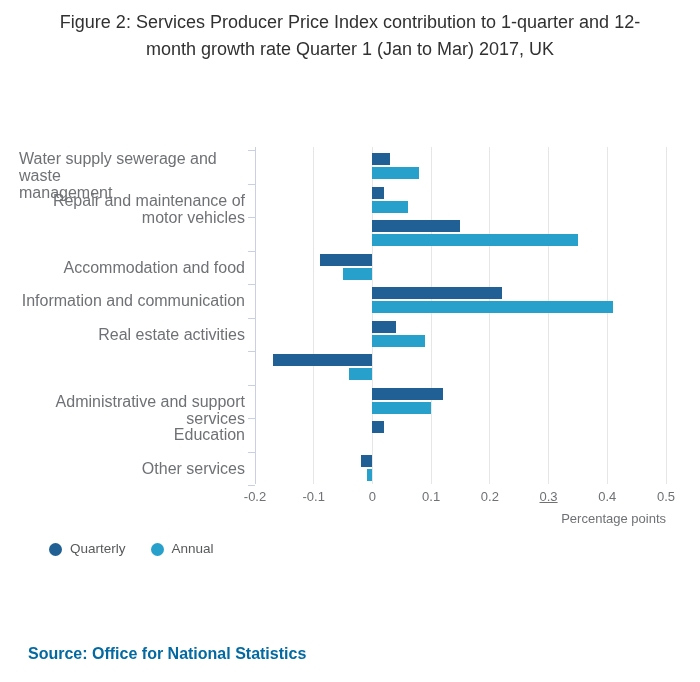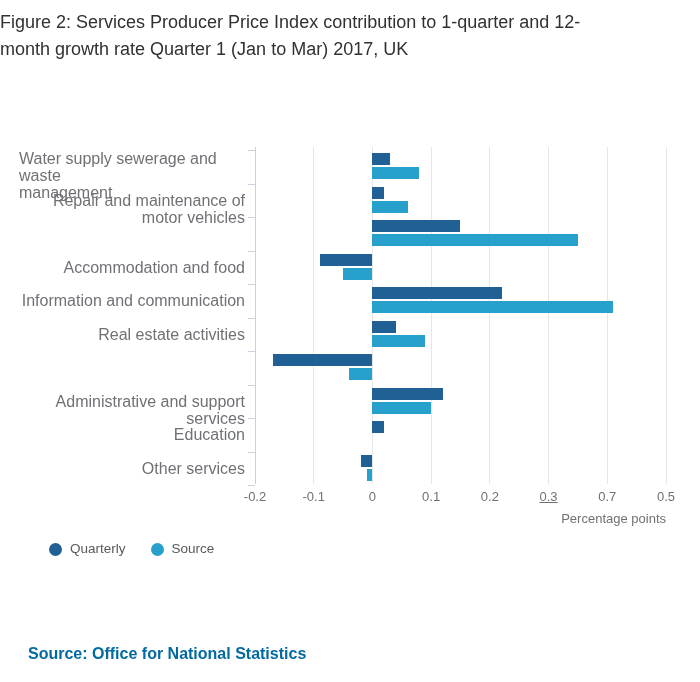--- a/index.html
+++ b/index.html
@@ -8,21 +8,21 @@
     width: 700px;
     height: 682px;
     background: #ffffff;
     font-family: "Liberation Sans", sans-serif;
     overflow: hidden;
   }
   .title {
     position: absolute;
     top: 9px; left: 0;
     width: 700px;
-    text-align: left;
+    text-align: center;
     font-size: 18px;
     line-height: 27px;
     color: #323132;
   }
   .title-line { display: block; }
   .grid-v { position: absolute; width: 1px; }
   .ytick { position: absolute; height: 1px; }
   .bar { position: absolute; }
   .cat-label {
     position: absolute;
@@ -85,21 +85,21 @@
 
   <div class="xlabel">Percentage points</div>
 
   <div class="legend" id="legend">
       <div class="legend-item">
         <span class="legend-swatch" style="background: rgb(32, 96, 149);"></span>
         <span>Quarterly</span>
       </div>
       <div class="legend-item">
         <span class="legend-swatch" style="background: rgb(39, 160, 204);"></span>
-        <span>Source</span>
+        <span>Annual</span>
       </div>
     </div>
 
   <div class="source">Source: Office for National Statistics</div>
 <div class="grid-v" style="left: 254.5px; top: 147px; height: 337px; background: rgb(201, 209, 224);"></div>
     <div class="grid-v" style="left: 313.214px; top: 147px; height: 337px; background: rgb(230, 230, 230);"></div>
     <div class="grid-v" style="left: 371.929px; top: 147px; height: 337px; background: rgb(230, 230, 230);"></div>
     <div class="grid-v" style="left: 430.643px; top: 147px; height: 337px; background: rgb(230, 230, 230);"></div>
     <div class="grid-v" style="left: 489.357px; top: 147px; height: 337px; background: rgb(230, 230, 230);"></div>
     <div class="grid-v" style="left: 548.071px; top: 147px; height: 337px; background: rgb(230, 230, 230);"></div>
@@ -159,15 +159,15 @@
     </div>
     <div class="cat-label" style="top: 459.75px;">
       <span class="cat-line">Other services</span>
     </div>
     <div class="xtick-label" style="left: 231px;">-0.2</div>
     <div class="xtick-label" style="left: 289.714px;">-0.1</div>
     <div class="xtick-label" style="left: 348.429px;">0</div>
     <div class="xtick-label" style="left: 407.143px;">0.1</div>
     <div class="xtick-label" style="left: 465.857px;">0.2</div>
     <div class="xtick-label" style="left: 524.571px; text-decoration: underline;">0.3</div>
-    <div class="xtick-label" style="left: 583.286px;">0.7</div>
+    <div class="xtick-label" style="left: 583.286px;">0.4</div>
     <div class="xtick-label" style="left: 642px;">0.5</div>
   </div>
 
 </body></html>

